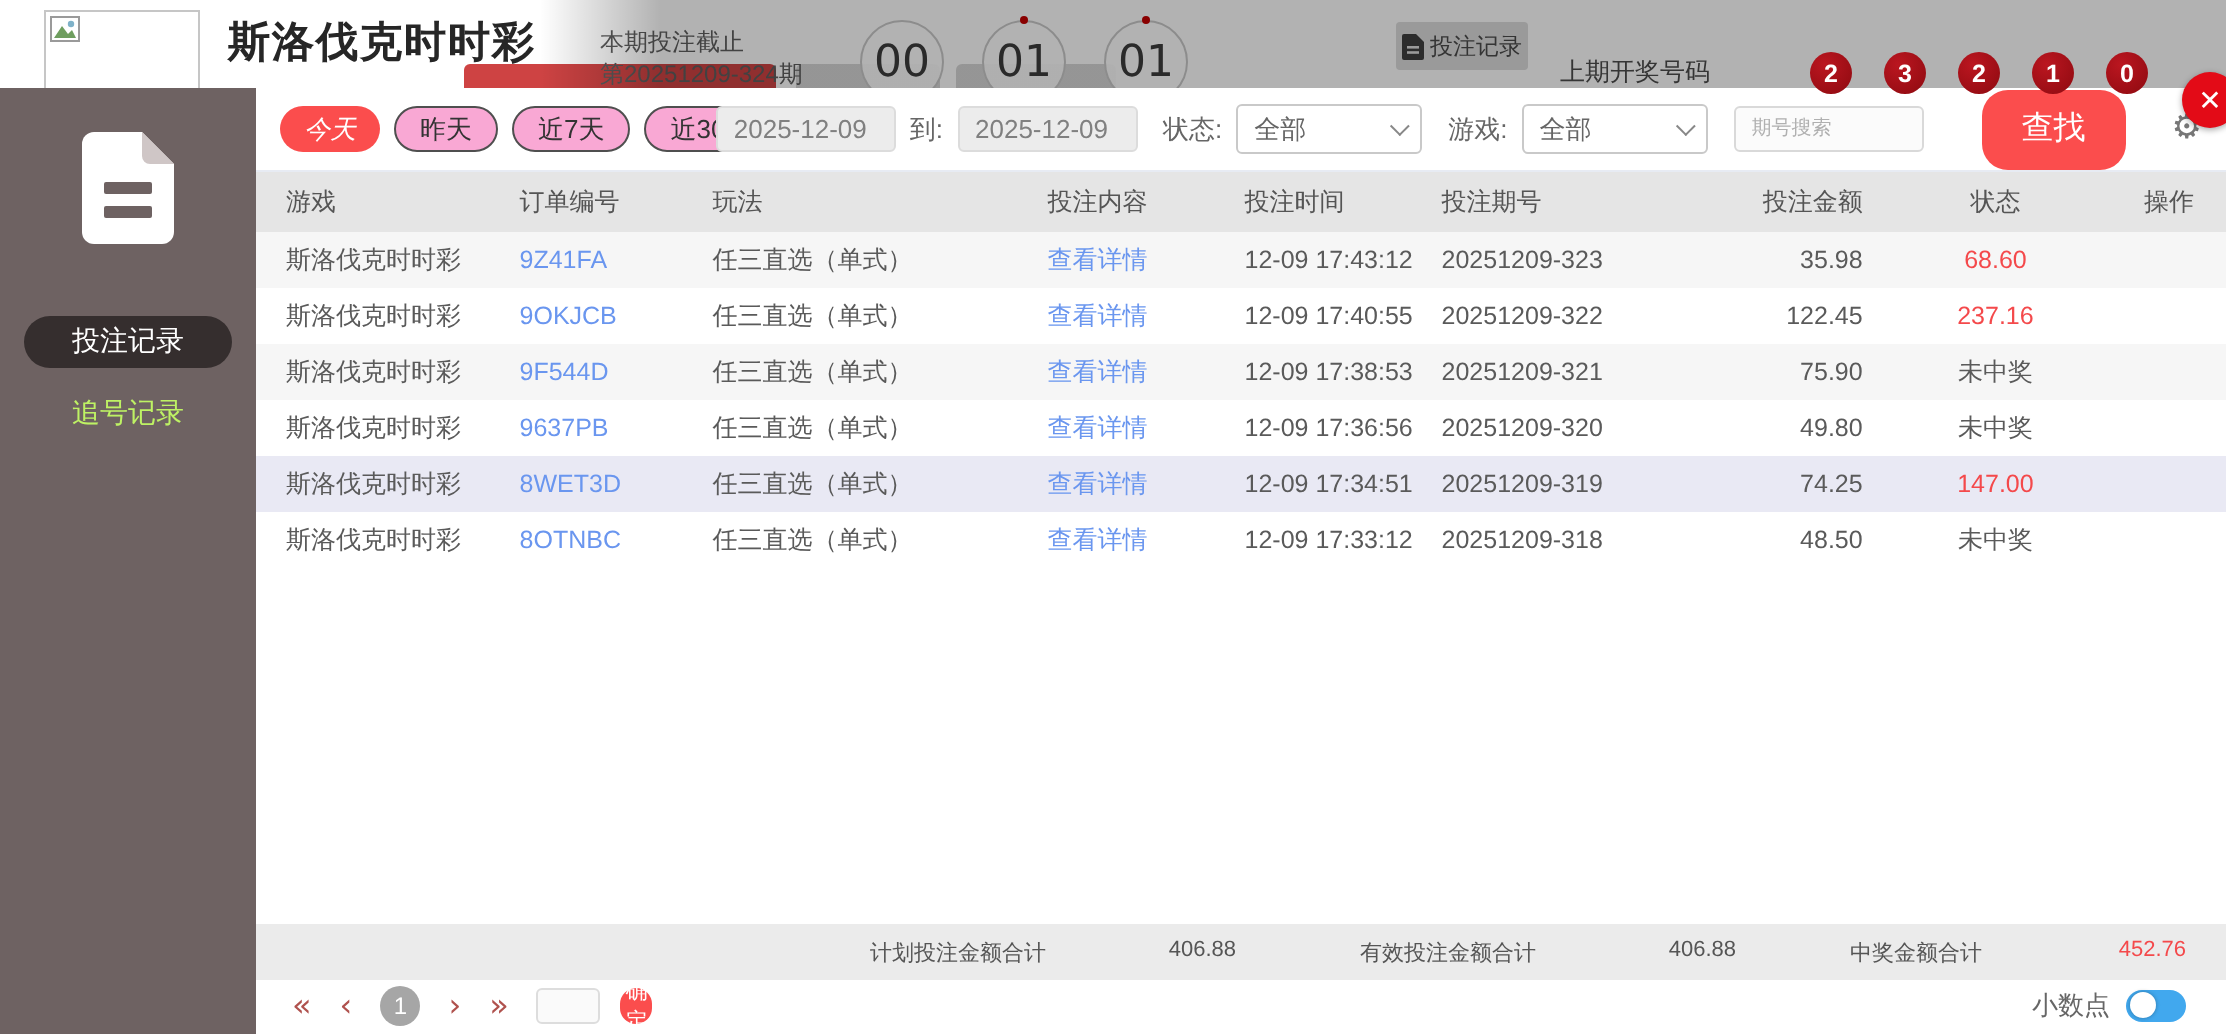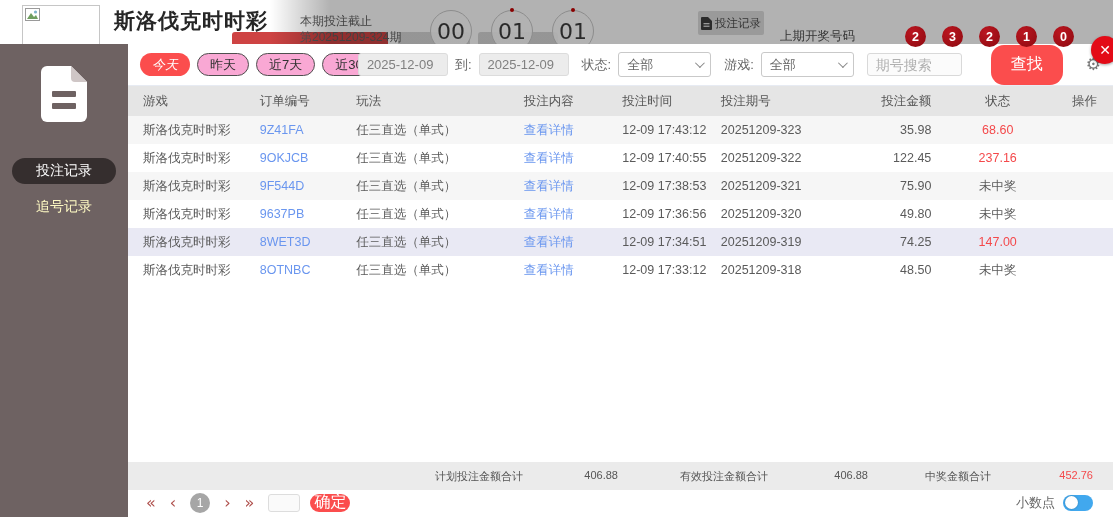--- a/index.html
+++ b/index.html
@@ -33,35 +33,35 @@
   
   .close-btn { position:absolute; left:1091px; top:36px; width:28px; height:28px; border-radius:50%; background:#e30b17; z-index:30;
     color:#fff; font-size:14px; font-weight:bold; display:flex; align-items:center; justify-content:center; cursor:pointer;
     box-shadow:0 1px 3px rgba(0,0,0,.35); }
   
   .modal { position:absolute; left:0; top:44px; width:1113px; bottom:0; display:flex; z-index:10; }
   .sidebar { width:128px; background:var(--sidebar,#6e6262); position:relative; flex:none; }
   .side-icon { position:absolute; left:41px; top:22px; }
   .side-items { position:absolute; left:0; top:114px; width:128px; }
   .side-item { width:104px; margin:0 auto 10px; height:26px; border-radius:13px; display:flex; align-items:center; justify-content:center;
-    color:#fef9c3; font-size:14px; cursor:pointer; }
+    color:#bef264; font-size:14px; cursor:pointer; }
   .side-item.active { background:#352e2e; color:#fff; }
   .content { flex:1; background:#fff; display:flex; flex-direction:column; min-width:0; }
   
   .filterbar { height:42px; flex:none; display:flex; align-items:center; padding:0 12px; gap:7px; border-bottom:1px solid #e7ebf3; }
   .pill { height:23px; border-radius:12px; display:flex; align-items:center; justify-content:center; font-size:13px; padding:0 12px; cursor:pointer; flex:none; }
   .pill.active { background:var(--accent,#fb4d4d); color:#fff;font-style:italic; }
   .pill.ghost { border:1.5px solid #4f4f4f; color:#333; background:#f9a8d4; }
   .date-box { width:90px; height:23px; background:#ececec; border:1px solid #dcdcdc; border-radius:3px; color:#808080; font-size:13px;
     display:flex; align-items:center; padding-left:8px; flex:none; }
   .flabel { font-size:13px; color:#666; flex:none; }
   .select-box { width:93px; height:25px; background:#fff; border:1px solid #c9c9c9; border-radius:3px; color:#666; font-size:13px;
     display:flex; align-items:center; padding:0 8px; justify-content:space-between; cursor:pointer; flex:none; }
   .chev { width:7px; height:7px; border-right:1.5px solid #888; border-bottom:1.5px solid #888; transform:rotate(45deg) translateY(-2px); }
-  .search-input { width:95px; height:23px; border:1px solid #d9d9d9; background:#fbfbfb; border-radius:3px; font-size:14px; color:#555;
+  .search-input { width:95px; height:23px; border:1px solid #d9d9d9; background:#fbfbfb; border-radius:3px; font-size:10px; color:#555;
     padding:4px 8px; outline:none; flex:none; font-family:inherit; }
   .search-input::placeholder { color:#b0b0b0; }
   .find-btn { margin-left:22px; width:72px; height:40px; border-radius:13px; background:var(--accent,#fb4d4d); color:#fff; font-size:16px;
     border:none; display:flex; align-items:center; justify-content:center; cursor:pointer; flex:none; }
   .gear { margin-left:16px; font-family:"DejaVu Sans",sans-serif; font-size:17px; color:#777; cursor:pointer; flex:none; line-height:1; }
   
   table { width:100%; border-collapse:collapse; table-layout:fixed; }
   th { height:30px; background:#e5e5e5; color:#555; font-weight:normal; font-size:12.5px; padding-left:15px; text-align:left; }
   td { height:28px; font-size:12.5px; color:#5a5a5a; padding-left:15px; text-align:left; overflow:hidden; white-space:nowrap; }
   .ar { text-align:right; padding-right:8px; }
@@ -76,21 +76,21 @@
   .summary span { position:absolute; top:7px; }
   .s-l1 { left:307px; } .s-v1 { left:430px; width:60px; text-align:right; }
   .s-l2 { left:552px; } .s-v2 { left:680px; width:60px; text-align:right; }
   .s-l3 { left:797px; } .s-v3 { left:905px; width:60px; text-align:right; color:var(--winred,#f4494b); }
   
   .pager { height:27px; flex:none; background:#fff; display:flex; align-items:center; padding:0 20px 2px 18px; }
   .pg-arrow { color:#b0524e; font-size:16px; line-height:1; cursor:pointer; margin-right:14px; font-family:"DejaVu Sans",sans-serif; }
   .pg-current { width:20px; height:20px; border-radius:50%; background:#a6a6a6; color:#fff; font-size:12px;
     display:flex; align-items:center; justify-content:center; margin-right:14px; cursor:pointer; }
   .pg-input { width:32px; height:18px; border:1px solid #ddd; background:#fafafa; border-radius:3px; margin-right:10px; outline:none; }
-  .pg-ok { width:40px; height:18px; border-radius:9px; background:var(--accent,#fb4d4d); color:#fff; font-size:16px; border:none;
+  .pg-ok { width:16px; height:18px; border-radius:9px; background:var(--accent,#fb4d4d); color:#fff; font-size:11px; border:none;
     display:flex; align-items:center; justify-content:center; cursor:pointer; }
   .pg-right { margin-left:auto; display:flex; align-items:center; gap:8px; }
   .dec-label { font-size:13px; color:#666; }
   .toggle { width:30px; height:16px; border-radius:9px; background:var(--toggle,#41a8ee); position:relative; cursor:pointer; }
   .toggle .knob { position:absolute; left:1.5px; top:1.5px; width:13px; height:13px; border-radius:50%; background:#fff; box-shadow:0 0 2px rgba(0,0,0,.3); }
 </style>
 </head>
 <body>
 
 <div class="topbar">

